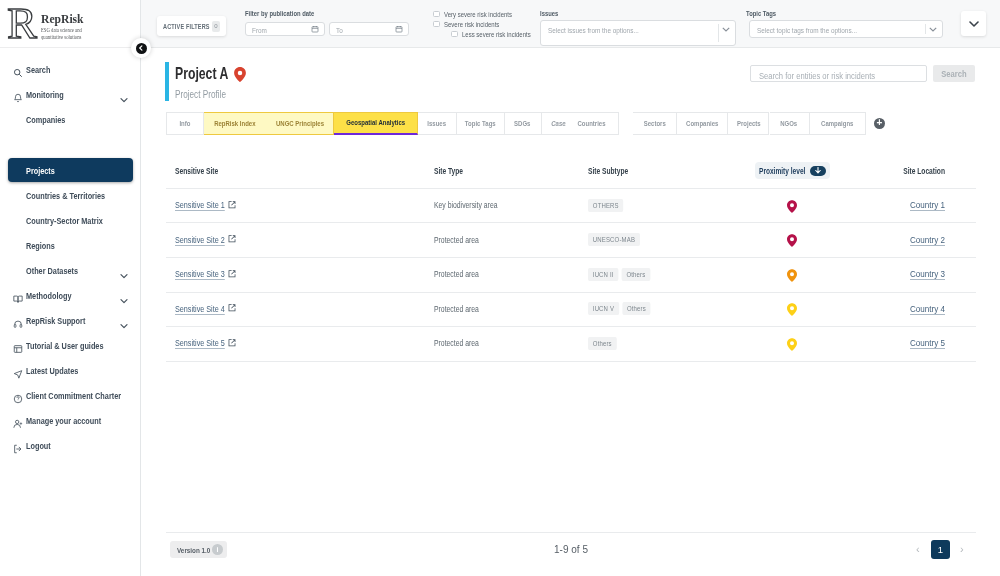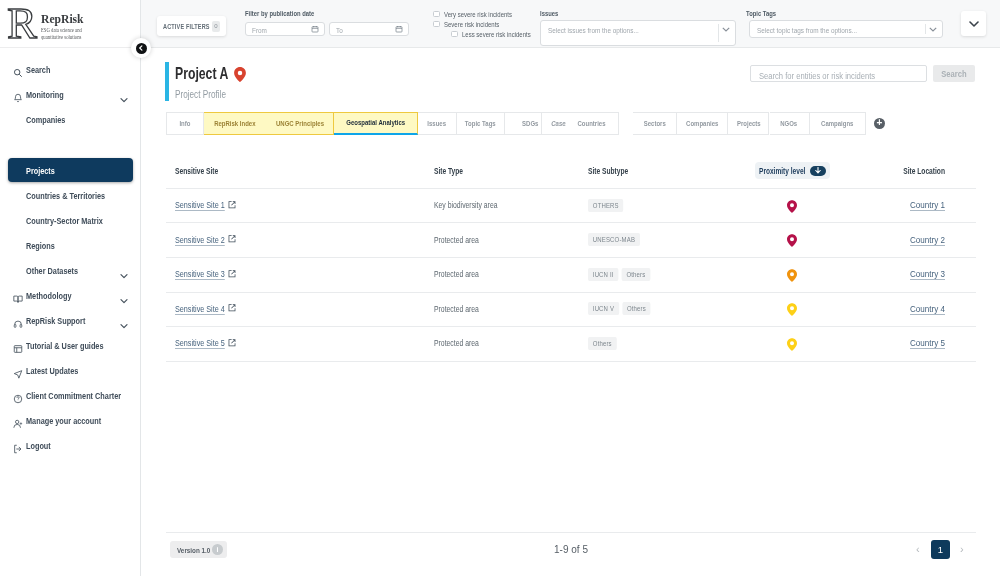--- a/index.html
+++ b/index.html
@@ -44,21 +44,21 @@
 #searchbox { position:absolute; left:750px; top:65px; width:177px; height:17px; background:#fff; border:1px solid #dcdfe2; border-radius:2px; }
 #searchbox span { position:absolute; left:8px; top:4px; font-size:9.5px; color:#a8afb5; transform:scaleX(0.8); transform-origin:0 50%; white-space:nowrap; }
 #searchbtn { position:absolute; left:933px; top:65px; width:42px; height:17px; background:#e9eaeb; border-radius:2px; text-align:center; font-size:9.5px; font-weight:700; color:#abb1b6; line-height:17px; }
 #searchbtn span { display:inline-block; transform:scaleX(0.8); transform-origin:50% 50%; }
 
 
 .tab { position:absolute; top:112px; height:23px; background:#fff; border:1px solid #e6e8ea; border-left:none; text-align:center; font-size:7.5px; font-weight:700; color:#939aa1; line-height:21px; white-space:nowrap; overflow:hidden; }
 .tab span { display:inline-block; transform:scaleX(0.8); transform-origin:50% 50%; }
 .tab.first { border-left:1px solid #e6e8ea; }
 .tab.yellow { background:#fef9c3; border-color:#eec93f; color:#9c8336; }
-.tab.active { background:#fef9c3; color:#1c2a38; border-bottom:2px solid #0ea5e9; line-height:20px; }
+.tab.active { background:#fde047; color:#1c2a38; border-bottom:2px solid #6d28d9; line-height:20px; }
 #plusbtn { position:absolute; left:874px; top:117.5px; width:11px; height:11px; background:#585f66; border-radius:50%; color:#fff; text-align:center; line-height:10px; font-size:10px; font-weight:700; }
 
 
 .hline { position:absolute; left:166px; width:810px; height:1px; background:#e9ebed; }
 .th { position:absolute; font-size:9.5px; font-weight:700; color:#333f49; transform:scaleX(0.7); transform-origin:0 50%; white-space:nowrap; }
 .th.r { transform:scaleX(0.7); transform-origin:100% 50%; text-align:right; }
 .td-link { position:absolute; font-size:9.5px; color:#47637e; white-space:nowrap; transform:scaleX(0.76); transform-origin:0 50%; }
 .td-link .u { text-decoration:underline; text-decoration-color:rgba(71,99,126,0.45); text-underline-offset:2px; }
 .td-link.r { transform:scaleX(0.85); transform-origin:100% 50%; text-align:right; }
 .td-plain { position:absolute; font-size:9.5px; color:#5d676f; transform:scaleX(0.72); transform-origin:0 50%; white-space:nowrap; }
@@ -270,21 +270,21 @@
     </div>
   <div id="searchbtn"><span>Search</span></div>
 
   <div id="tabs">
       <div class="tab first" style="left:166px;width:38px;"><span>Info</span></div>
       <div class="tab yellow" style="left:203.5px;width:64px;"><span>RepRisk Index</span></div>
       <div class="tab yellow" style="left:267px;width:67px;"><span>UNGC Principles</span></div>
       <div class="tab yellow active" style="left:334px;width:84px;"><span>Geospatial Analytics</span></div>
       <div class="tab " style="left:417.6px;width:39px;"><span>Issues</span></div>
       <div class="tab " style="left:456.7px;width:48px;"><span>Topic Tags</span></div>
-      <div class="tab " style="left:504.7px;width:37px;text-align:right;"><span>SDGs</span></div>
+      <div class="tab " style="left:504.7px;width:37px;"><span>SDGs</span></div>
       <div class="tab " style="left:541.5px;width:39px;font-style:italic;"><span>Cases</span></div>
       <div class="tab " style="left:566px;width:53px;"><span>Countries</span></div>
       <div class="tab " style="left:633.1px;width:44px;"><span>Sectors</span></div>
       <div class="tab " style="left:677.2px;width:51px;"><span>Companies</span></div>
       <div class="tab " style="left:728.4px;width:41px;"><span>Projects</span></div>
       <div class="tab " style="left:769.6px;width:40px;"><span>NGOs</span></div>
       <div class="tab " style="left:810px;width:56px;"><span>Campaigns</span></div>
     </div>
   <div id="plusbtn">+</div>
 

